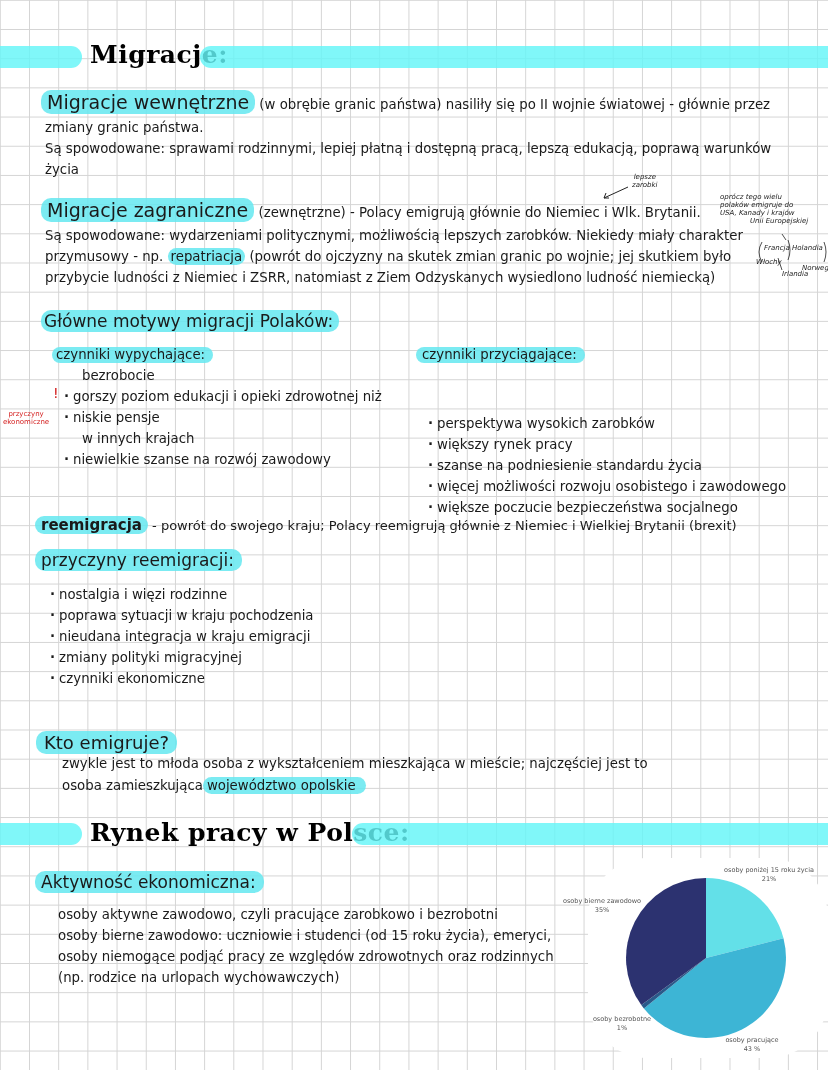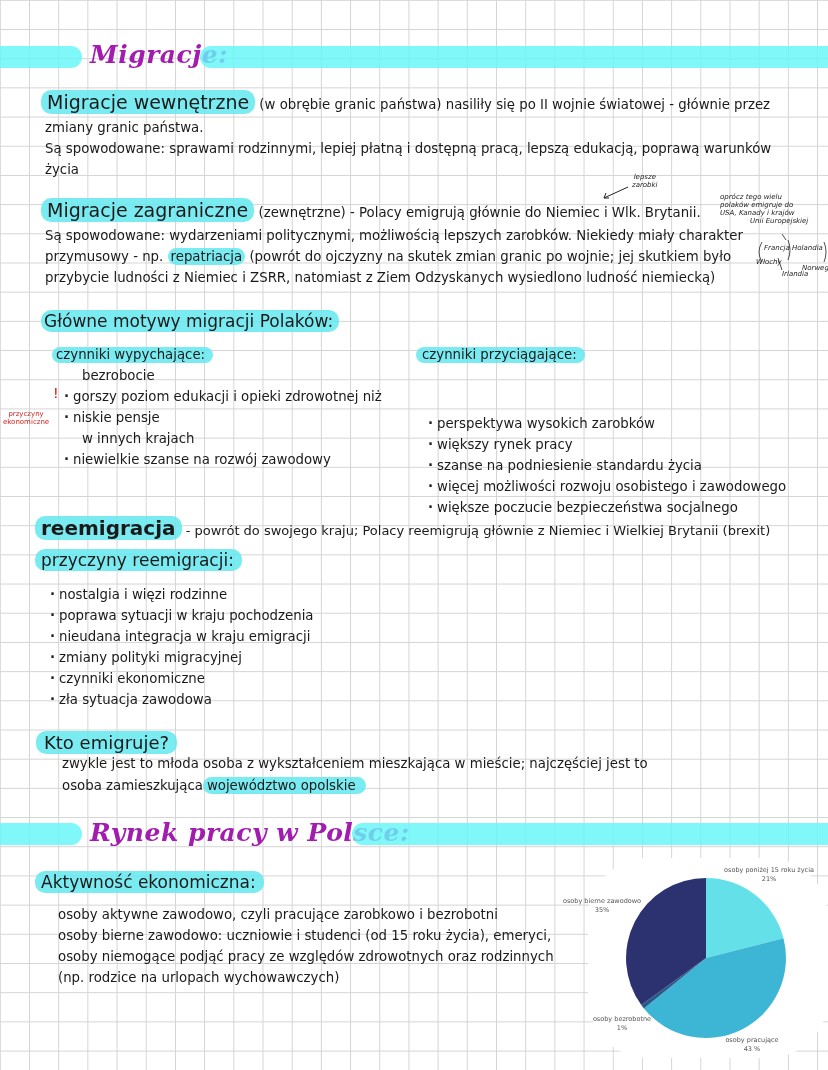--- a/index.html
+++ b/index.html
@@ -11,22 +11,22 @@
       linear-gradient(to bottom, #d4d4d4 1px, transparent 1px);
     background-size: 29.2px 29.2px;
     background-position: 29px 29px;
     font-family: "DejaVu Sans", sans-serif;
     color: #1a1a1a;
   }
   .abs { position: absolute; white-space: nowrap; }
   .band { position: absolute; height: 22px; background: rgba(100,245,248,0.82); border-radius: 0 11px 11px 0; }
   .band.r { border-radius: 11px 0 0 11px; }
   .script {
-    position: absolute; font-family: "DejaVu Serif", serif; font-style: italic; font-weight: bold;
-    font-size: 25px; color: #a21caf; letter-spacing: 0.5px;
+    position: absolute; font-family: "DejaVu Serif", serif; font-weight: bold;
+    font-size: 25px; color: #000000; letter-spacing: 0.5px;
   }
   .hl { background: rgba(100,232,240,0.85); border-radius: 10px; padding: 1px 6px; }
   .h-big { font-size: 19px; }
   .txt { font-size: 13.3px; line-height: 21px; }
   .list { position: absolute; margin: 0; padding: 0; list-style: none; font-size: 13.3px; line-height: 21px; }
   .list li::before { content: "·"; display: inline-block; width: 9px; font-weight: bold; }
   .list li.nobullet::before { content: ""; }
   .hand { position: absolute; font-family: "DejaVu Sans", sans-serif; font-size: 7px; line-height: 8px; color: #222; font-style: italic; }
   .red { color: #d42020; }
   .pie-wrap { position: absolute; left: 626px; top: 878px; width: 160px; height: 160px; }
@@ -107,32 +107,31 @@
 </div>
 <ul class="list" style="left:428px; top:365px;margin-top:48px;">
   <li>perspektywa wysokich zarobków</li>
   <li>większy rynek pracy</li>
   <li>szanse na podniesienie standardu życia</li>
   <li>więcej możliwości rozwoju osobistego i zawodowego</li>
   <li>większe poczucie bezpieczeństwa socjalnego</li>
 </ul>
 
 <div class="abs" style="left:35px; top:516px; font-size:13px;">
-  <span class="hl" style="font-size:20px; font-weight:bold; padding:0 6px;">reemigracja</span><span> - powrót do swojego kraju; Polacy reemigrują głównie z Niemiec i Wielkiej Brytanii (brexit)</span>
+  <span class="hl" style="font-size:15px; font-weight:bold; padding:0 6px;">reemigracja</span><span> - powrót do swojego kraju; Polacy reemigrują głównie z Niemiec i Wielkiej Brytanii (brexit)</span>
 </div>
 <div class="abs" style="left:35px; top:550px;">
   <span class="hl" style="font-size:17px; padding:1px 8px 1px 6px;">przyczyny reemigracji:</span>
 </div>
 <ul class="list" style="left:50px; top:584px;">
   <li>nostalgia i więzi rodzinne</li>
   <li>poprawa sytuacji w kraju pochodzenia</li>
   <li>nieudana integracja w kraju emigracji</li>
   <li>zmiany polityki migracyjnej</li>
   <li>czynniki ekonomiczne</li>
-  <li>zła sytuacja zawodowa</li>
 </ul>
 
 <div class="abs txt" style="left:36px; top:732px;">
   <span class="hl" style="font-size:18px; padding:1px 8px;">Kto emigruje?</span>
 </div>
 <div class="abs txt" style="left:62px; top:753px;">zwykle jest to młoda osoba z wykształceniem mieszkająca w mieście; najczęściej jest to</div>
 <div class="abs txt" style="left:62px; top:775px;">
   <span>osoba zamieszkująca</span><span class="hl" style="padding:1px 10px 1px 4px;">województwo opolskie</span>
 </div>
 

